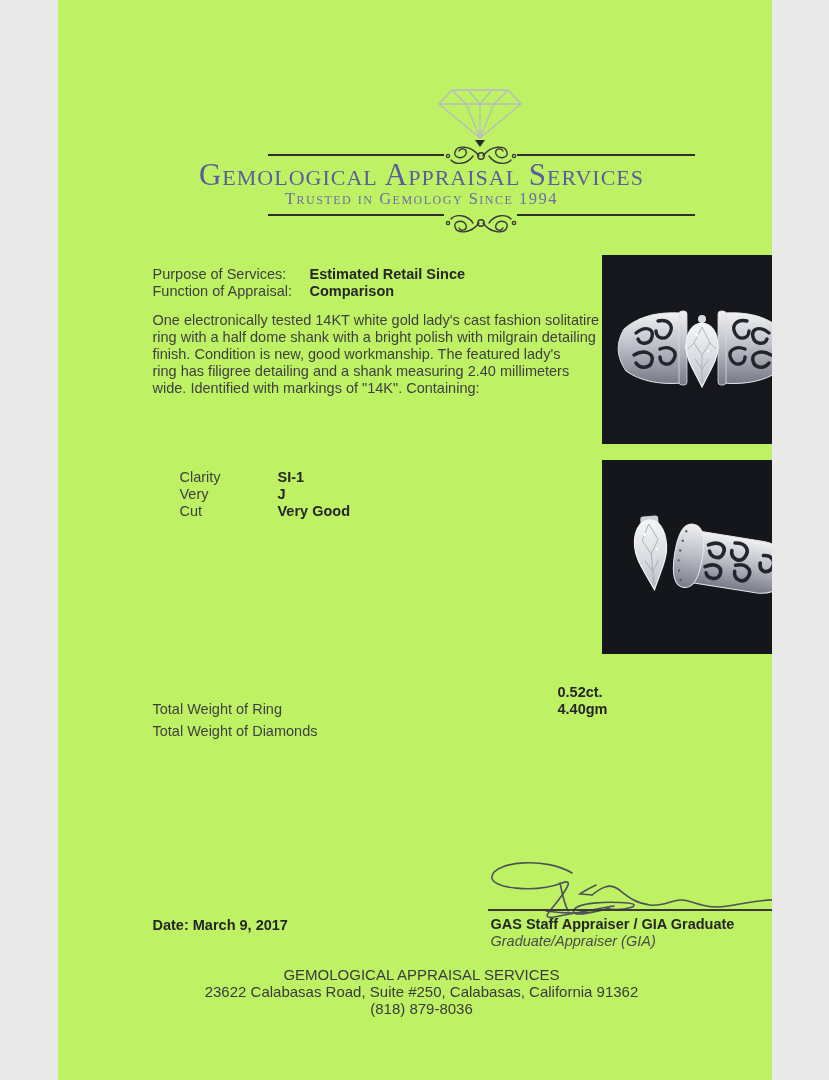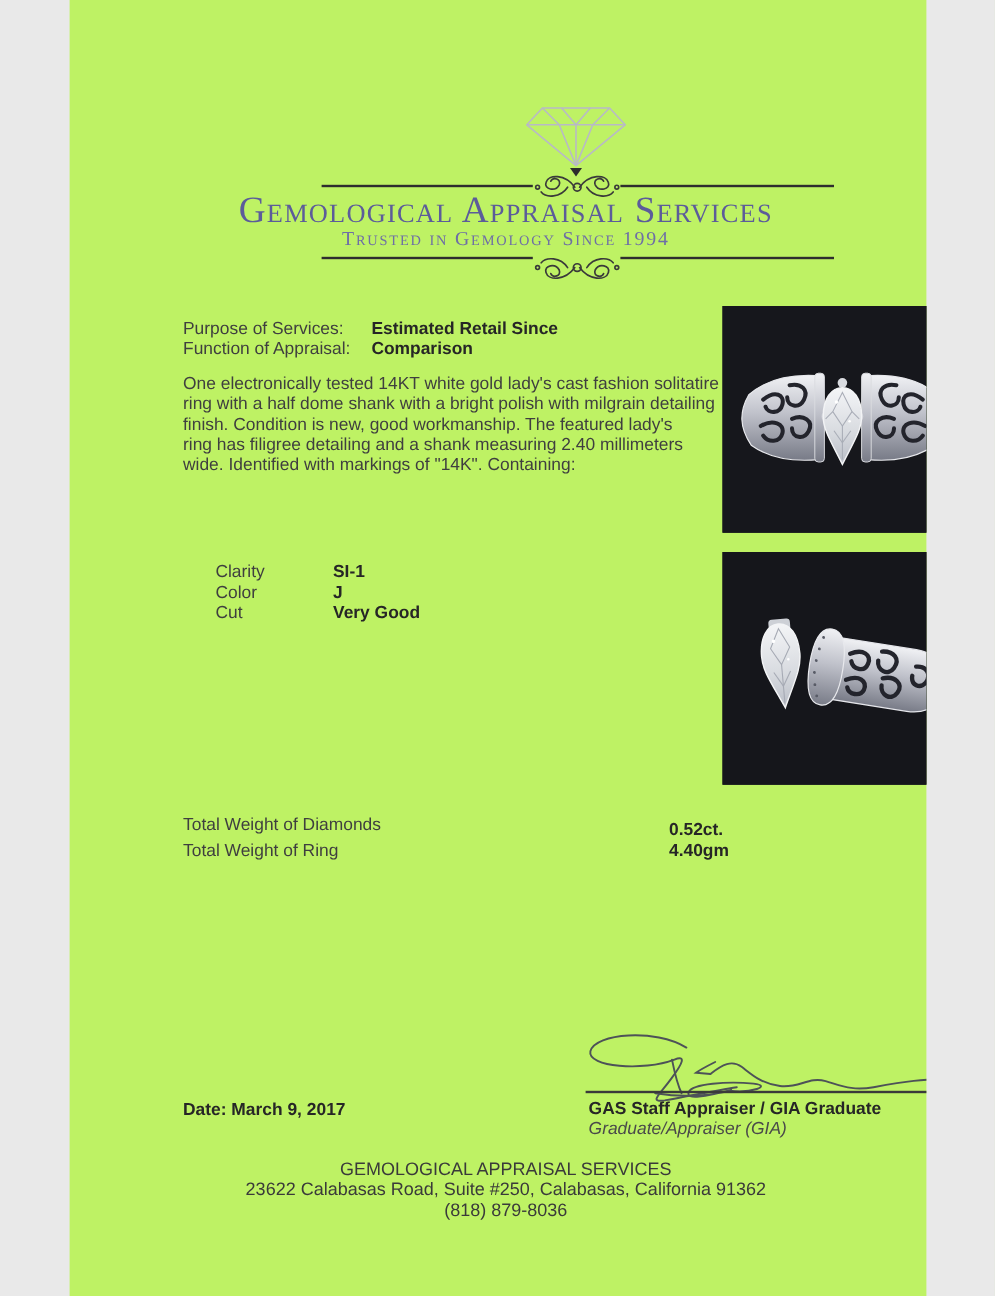--- a/index.html
+++ b/index.html
@@ -85,21 +85,21 @@
 
   <div class="abs body-text pre" style="left:95px;top:312px;width:455px;">One electronically tested 14KT white gold lady's cast fashion solitatire
 ring with a half dome shank with a bright polish with milgrain detailing
 finish. Condition is new, good workmanship. The featured lady's
 ring has filigree detailing and a shank measuring 2.40 millimeters
 wide. Identified with markings of "14K".  Containing:</div>
 
 
   <div class="abs body-text" style="left:122px;top:469px;">Clarity</div>
   <div class="abs body-text bold" style="left:220px;top:469px;">SI-1</div>
-  <div class="abs body-text" style="left:122px;top:486px;">Color</div>
+  <div class="abs body-text" style="left:122px;top:486px;">Very</div>
   <div class="abs body-text bold" style="left:220px;top:486px;">J</div>
   <div class="abs body-text" style="left:122px;top:503px;">Cut</div>
   <div class="abs body-text bold" style="left:220px;top:503px;">Very Good</div>
 
   <svg class="abs photo" style="left:544px;top:255px;" width="201" height="189" viewBox="0 0 201 189">
     <defs>
       <linearGradient id="met" x1="0" y1="0" x2="0" y2="1">
         <stop offset="0" stop-color="#f0f1f4"></stop>
           <stop offset="0.45" stop-color="#bfc1ca"></stop>
         <stop offset="1" stop-color="#787b87"></stop>
@@ -181,21 +181,21 @@
           <line x1="48" y1="102" x2="48" y2="134"></line>
           <line x1="41" y1="108" x2="48" y2="120"></line>
           <line x1="55" y1="108" x2="48" y2="120"></line>
         </g>
         <circle cx="43" cy="82" r="1.5" fill="#ffffff"></circle>
         <circle cx="54" cy="98" r="1.1" fill="#ffffff"></circle>
       </g>
     </g>
   </svg>
 
-  <div class="abs body-text" style="left:95px;top:680px;">Total Weight of Diamonds</div>
+  <div class="abs body-text" style="left:95px;top:723px;">Total Weight of Diamonds</div>
   <div class="abs body-text bold" style="left:500px;top:684px;">0.52ct.</div>
   <div class="abs body-text" style="left:95px;top:701px;">Total Weight of Ring</div>
   <div class="abs body-text bold" style="left:500px;top:701px;">4.40gm</div>
 
   <svg class="abs" style="left:418px;top:853px;" width="410" height="66" viewBox="0 0 410 66">
     <g fill="none" stroke="#4d5258" stroke-width="1.6" stroke-linecap="round">
       <path d="M96,20 C70,4 20,8 16,23 C13,36 60,40 86,30 C96,26 93,33 84,45 C74,59 64,66 78,64 C96,61 118,56 138,53"></path>
       <path d="M84,30 C86,40 88,50 92,58"></path>
       <path d="M70,58 C95,62 120,60 134,55 C112,61 95,64 98,57 C101,50 130,48 152,50 C168,52 150,58 132,56"></path>
       <path d="M120,32 C112,36 108,38 104,41 L116,42"></path>

